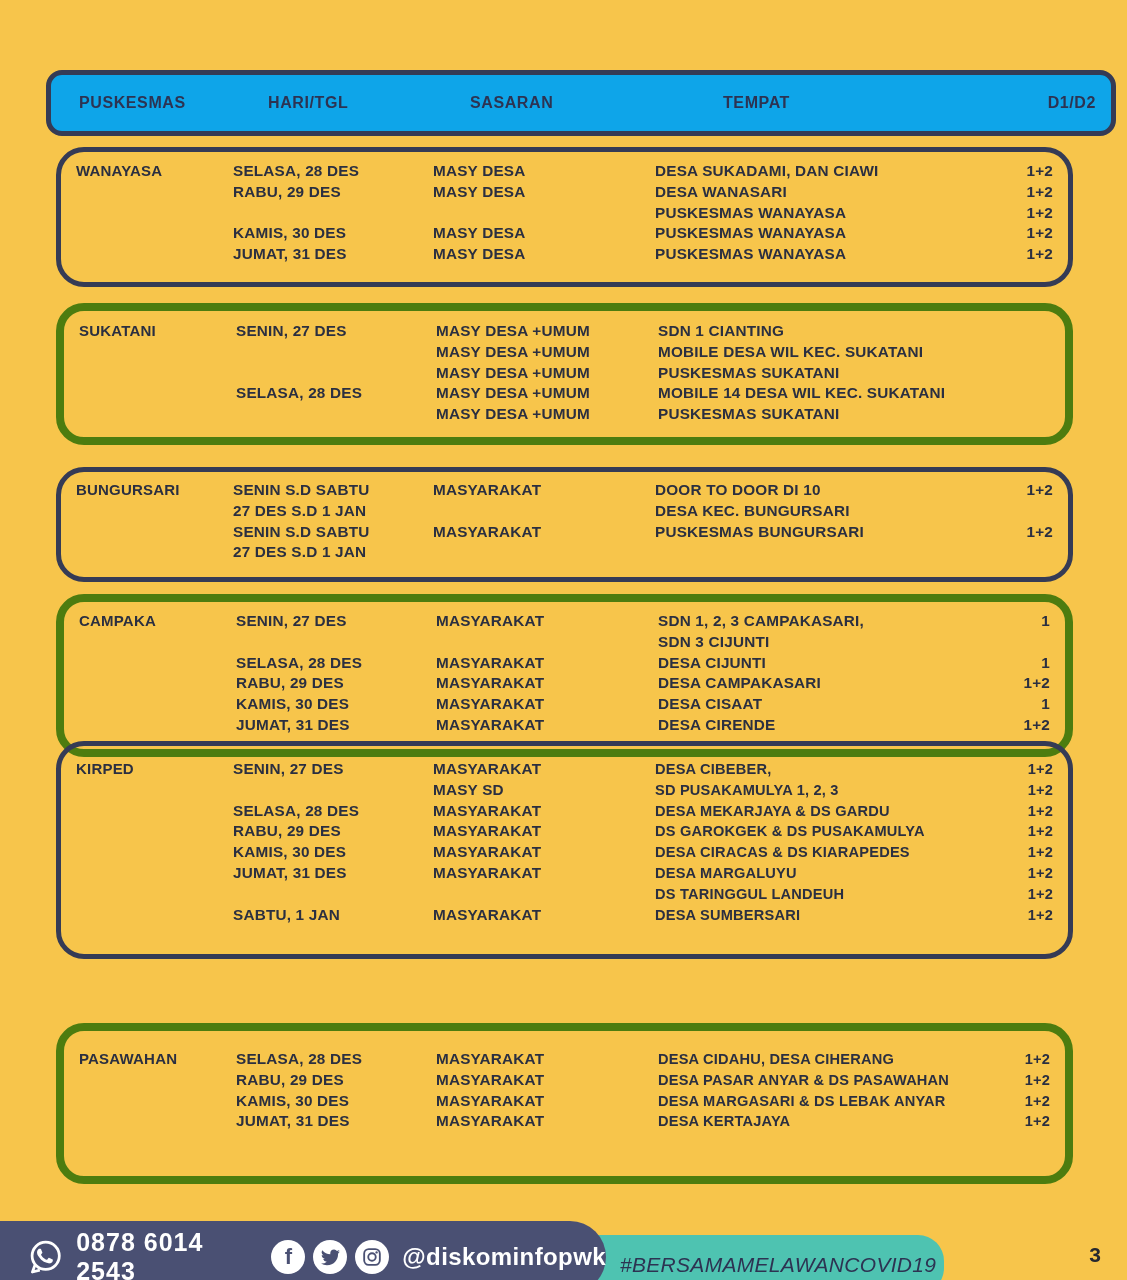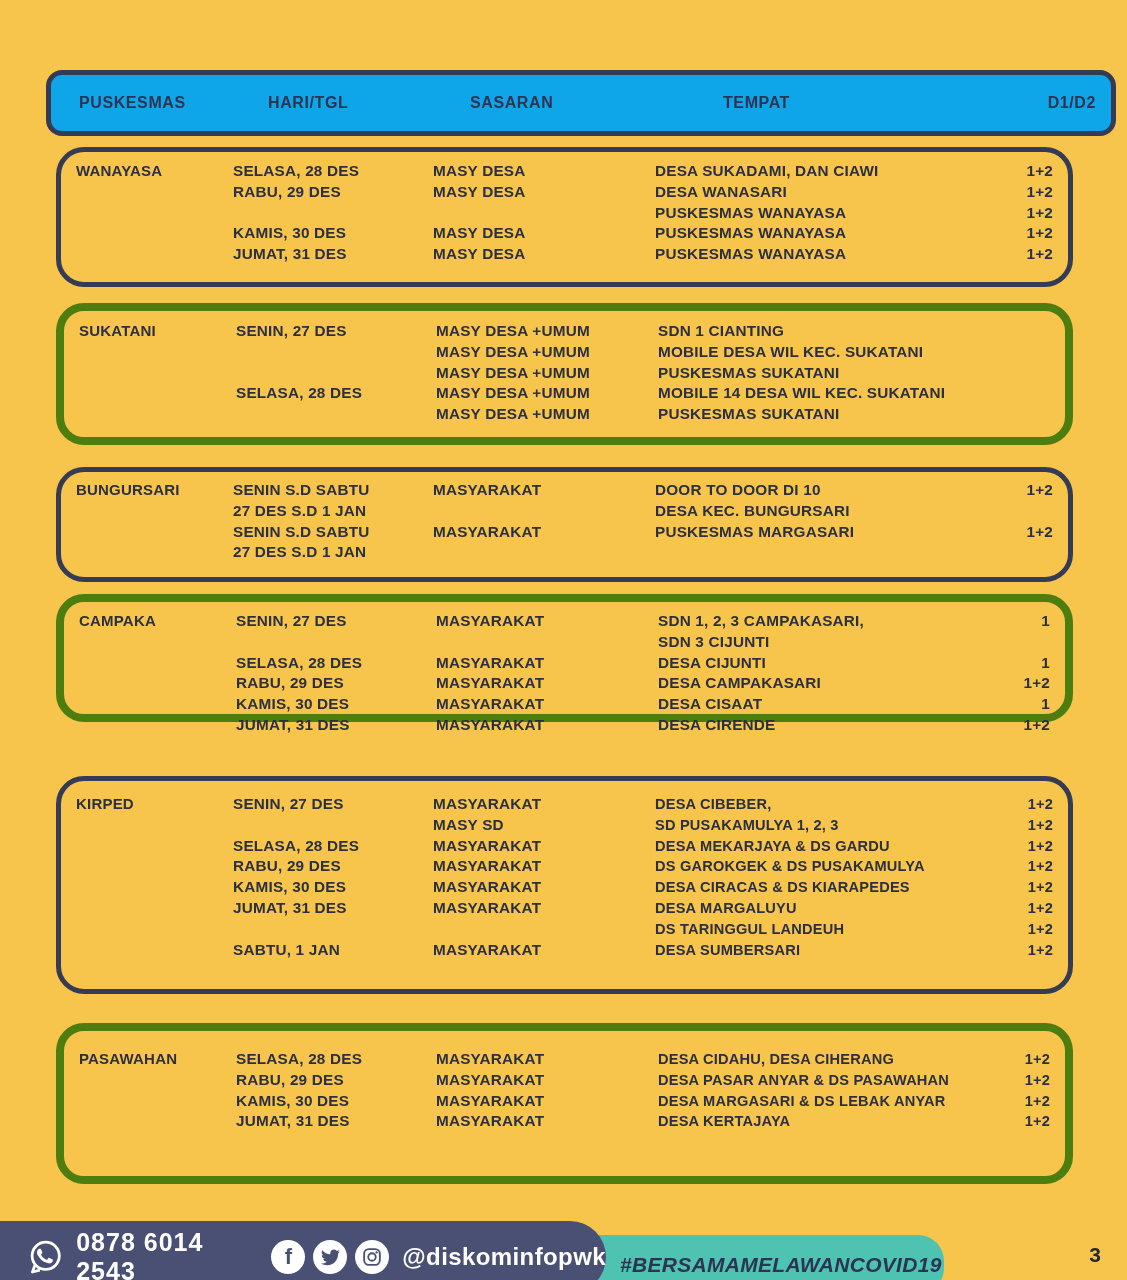--- a/index.html
+++ b/index.html
@@ -58,21 +58,21 @@
   .footer-pill .handle{
     color:#fff;font-weight:700;font-size:24px;letter-spacing:.4px;margin-left:13px;
   }
   .hashtag-box{
     position:absolute;left:576px;top:1235px;width:368px;height:59px;
     background:#4EC3B1;border-radius:0 26px 26px 0;
     display:flex;align-items:center;padding-left:44px;box-sizing:border-box;
     z-index:1;
   }
   .hashtag-box .hashtag{
-    color:#2D3352;font-weight:700;font-style:italic;font-size:21px;letter-spacing:.3px;
+    color:#2D3352;font-weight:400;font-style:italic;font-size:21px;letter-spacing:.3px;
   }
   .page-number{
     position:absolute;right:26px;top:1243px;
     color:#26282F;font-weight:700;font-size:21px;
   }
   .wa-icon{display:block;}
 </style>
 </head>
 <body>
 
@@ -171,32 +171,32 @@
         <span class="name"></span>
         <span class="hari">27 DES S.D 1 JAN</span>
         <span class="sasaran"></span>
         <span class="tempat">DESA KEC. BUNGURSARI</span>
         <span class="dose"></span>
       </div>
       <div class="row">
         <span class="name"></span>
         <span class="hari">SENIN S.D SABTU</span>
         <span class="sasaran">MASYARAKAT</span>
-        <span class="tempat">PUSKESMAS MARGASARI</span>
+        <span class="tempat">PUSKESMAS BUNGURSARI</span>
         <span class="dose">1+2</span>
       </div>
       <div class="row">
         <span class="name"></span>
         <span class="hari">27 DES S.D 1 JAN</span>
         <span class="sasaran"></span>
         <span class="tempat"></span>
         <span class="dose"></span>
       </div>
     </div>
-    <div class="section teal" style="top: 594px; height: 128px; padding-top: 9px;">
+    <div class="section teal" style="top: 594px; height: 163px; padding-top: 9px;">
       <div class="row">
         <span class="name">CAMPAKA</span>
         <span class="hari">SENIN, 27 DES</span>
         <span class="sasaran">MASYARAKAT</span>
         <span class="tempat">SDN 1, 2, 3 CAMPAKASARI,</span>
         <span class="dose">1</span>
       </div>
       <div class="row">
         <span class="name"></span>
         <span class="hari"></span>
@@ -226,21 +226,21 @@
         <span class="dose">1</span>
       </div>
       <div class="row">
         <span class="name"></span>
         <span class="hari">JUMAT, 31 DES</span>
         <span class="sasaran">MASYARAKAT</span>
         <span class="tempat">DESA CIRENDE</span>
         <span class="dose">1+2</span>
       </div>
     </div>
-    <div class="section navy small-tempat" style="top: 776px; height: 218px; padding-top: 13px;">
+    <div class="section navy small-tempat" style="top: 741px; height: 218px; padding-top: 13px;">
       <div class="row">
         <span class="name">KIRPED</span>
         <span class="hari">SENIN, 27 DES</span>
         <span class="sasaran">MASYARAKAT</span>
         <span class="tempat">DESA CIBEBER,</span>
         <span class="dose">1+2</span>
       </div>
       <div class="row">
         <span class="name"></span>
         <span class="hari"></span>

